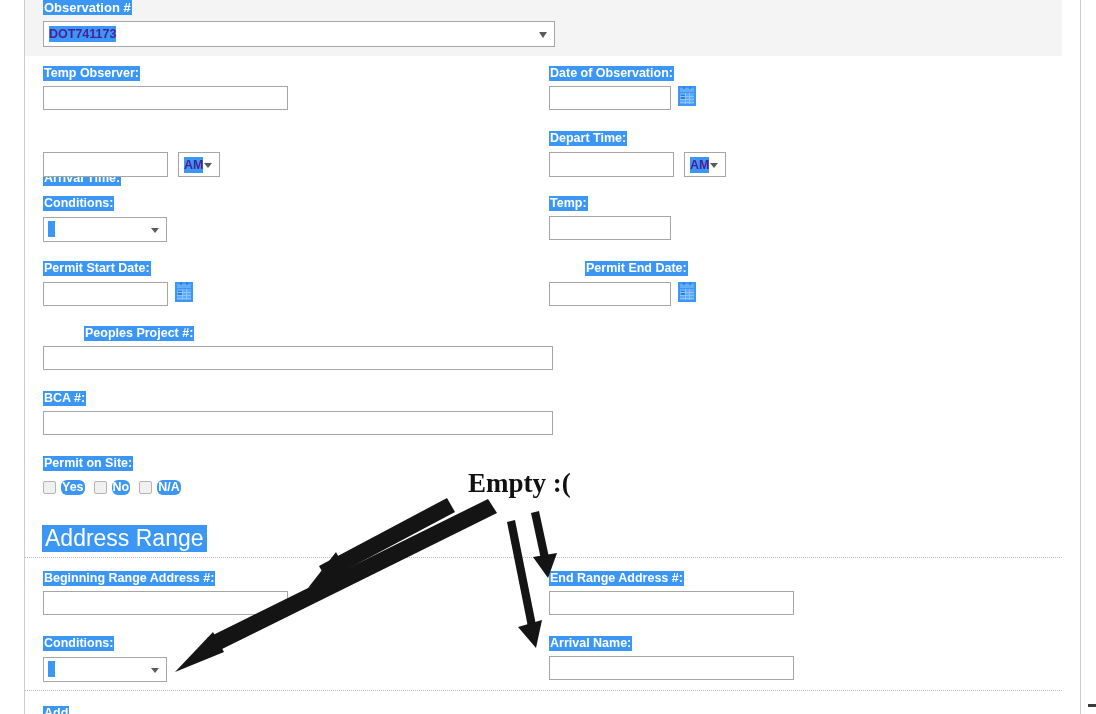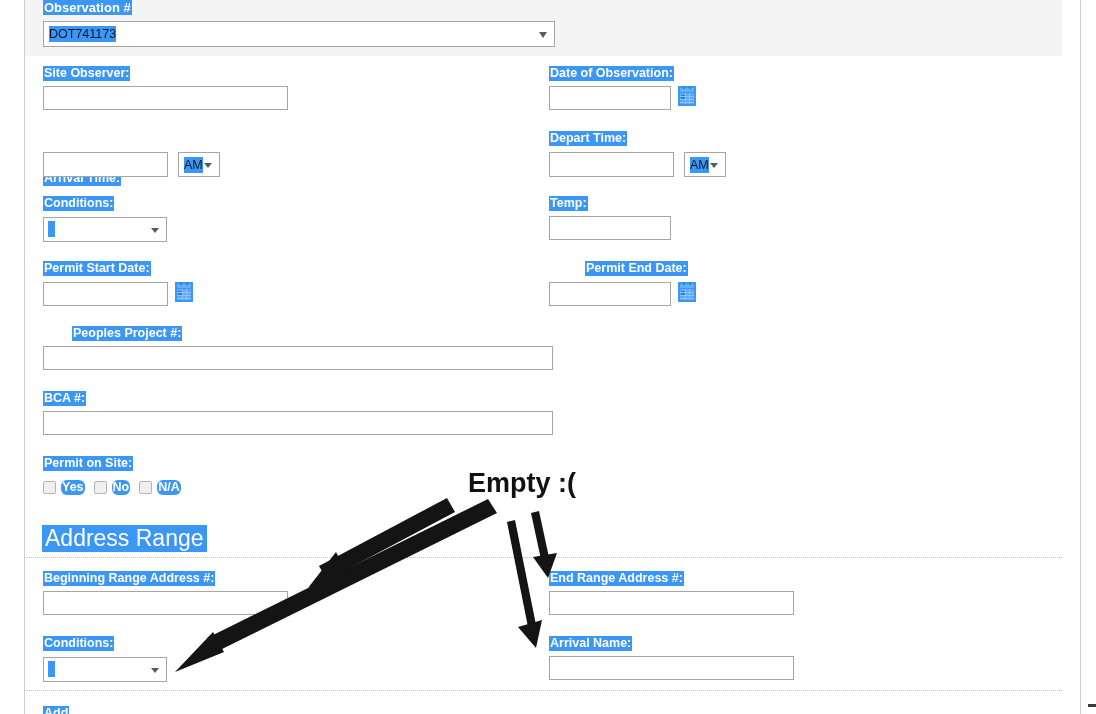--- a/index.html
+++ b/index.html
@@ -109,22 +109,23 @@
   .sel .selvalue {
     position: absolute;
     left: 5px; top: 4px;
     font-size: 12.5px;
     line-height: 16px;
     color: #000;
     white-space: nowrap;
   }
   .sel .selvalue .hlv {
     background: #3b97f3;
-    color: #0f172a;
+    color: #4c1d95;
     display: inline-block;
+    font-weight: bold;
   }
   .sel .caret {
     position: absolute;
     right: 7px; top: 50%;
     margin-top: -2px;
     width: 0; height: 0;
     border-left: 4px solid transparent;
     border-right: 4px solid transparent;
     border-top: 5px solid #5a5a5a;
   }
@@ -206,21 +207,21 @@
 
   
   #overlay {
     position: absolute;
     left: 0; top: 0;
     width: 1096px; height: 714px;
     pointer-events: none;
   }
   .annot-label {
     position: absolute;
-    font-family: Liberation Sans, sans-serif;
+    font-family: Liberation Serif, serif;
     font-weight: bold;
     font-size: 27px;
     line-height: 30px;
     color: #111111;
     white-space: nowrap;
     text-shadow:
       -2px -2px 0 #fff,  2px -2px 0 #fff,
       -2px  2px 0 #fff,  2px  2px 0 #fff,
       -3px  0   0 #fff,  3px  0   0 #fff,
        0   -3px 0 #fff,  0    3px 0 #fff;
@@ -243,21 +244,21 @@
       <span class="hl app">Observation #</span>
     </div>
     <div class="row" style="left:18px; top:21px; width:512px;">
       <div class="sel app-sel">
         <span class="selvalue"><span class="hlv">DOT741173</span></span>
         <span class="caret"></span>
       </div>
     </div>
 
     <div class="row" style="left:18px; top:63px;">
-      <span class="hl">Site Observer:</span>
+      <span class="hl">Temp Observer:</span>
     </div>
     <div class="row" style="left:18px; top:86px; width:245px;">
       <input class="tinput" style="width: 245px;" value="">
     </div>
 
     <div class="row" style="left:524px; top:63px;">
       <span class="hl">Date of Observation:</span>
     </div>
     <div class="row" style="left:524px; top:86px; display:flex; align-items:flex-start;">
       <input class="tinput" style="width: 122px;" value="">
@@ -350,21 +351,21 @@
         <span class="calbody"></span>
         <span class="calmark"></span>
         <span class="calgrid" style="left:2px; top:10px; width:14px; height:1px;"></span>
         <span class="calgrid" style="left:2px; top:13px; width:14px; height:1px;"></span>
         <span class="calgrid" style="left:2px; top:16px; width:14px; height:1px;"></span>
         <span class="calgrid" style="left:7px; top:7px; width:1px; height:11px;"></span>
         <span class="calgrid" style="left:11px; top:7px; width:1px; height:11px;"></span>
       </span>
     </div>
 
-    <div class="row" style="left:18px; top:323px;padding-left:29px;">
+    <div class="row" style="left:30px; top:323px;padding-left:29px;">
       <span class="hl">Peoples Project #:</span>
     </div>
     <div class="row" style="left:18px; top:346px;">
       <input class="tinput" style="width: 510px;" value="">
     </div>
 
     <div class="row" style="left:18px; top:388px;">
       <span class="hl">BCA #:</span>
     </div>
     <div class="row" style="left:18px; top:411px;">

